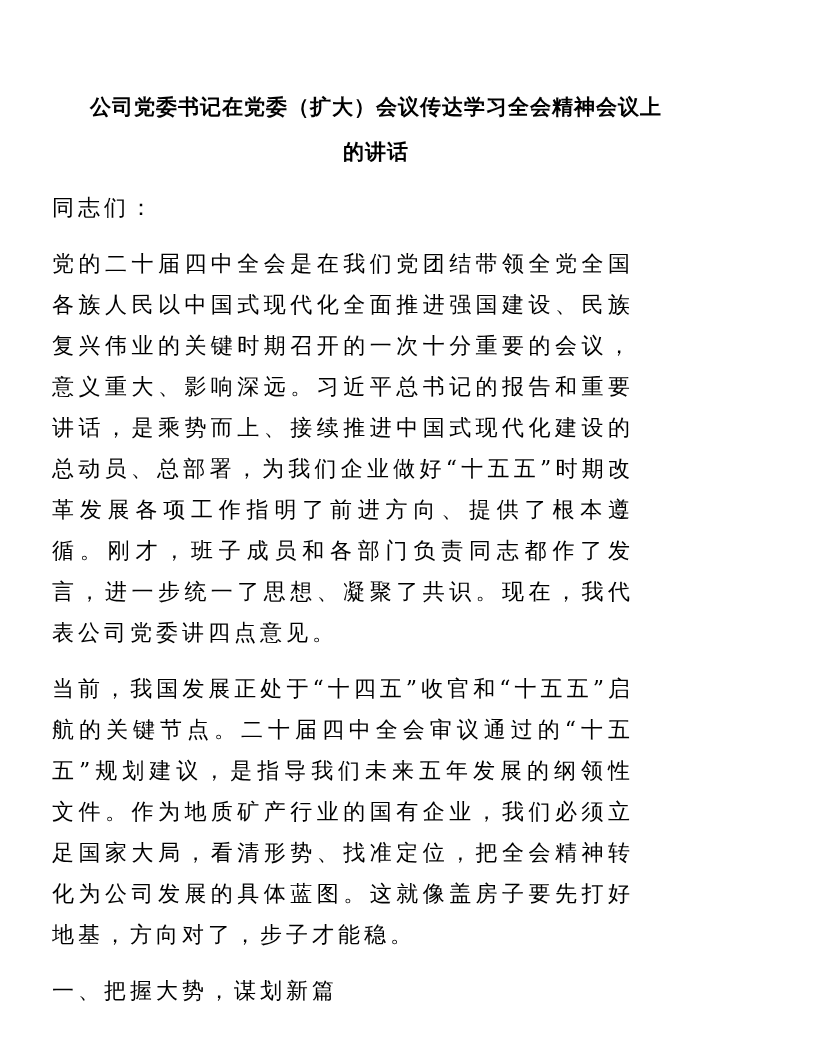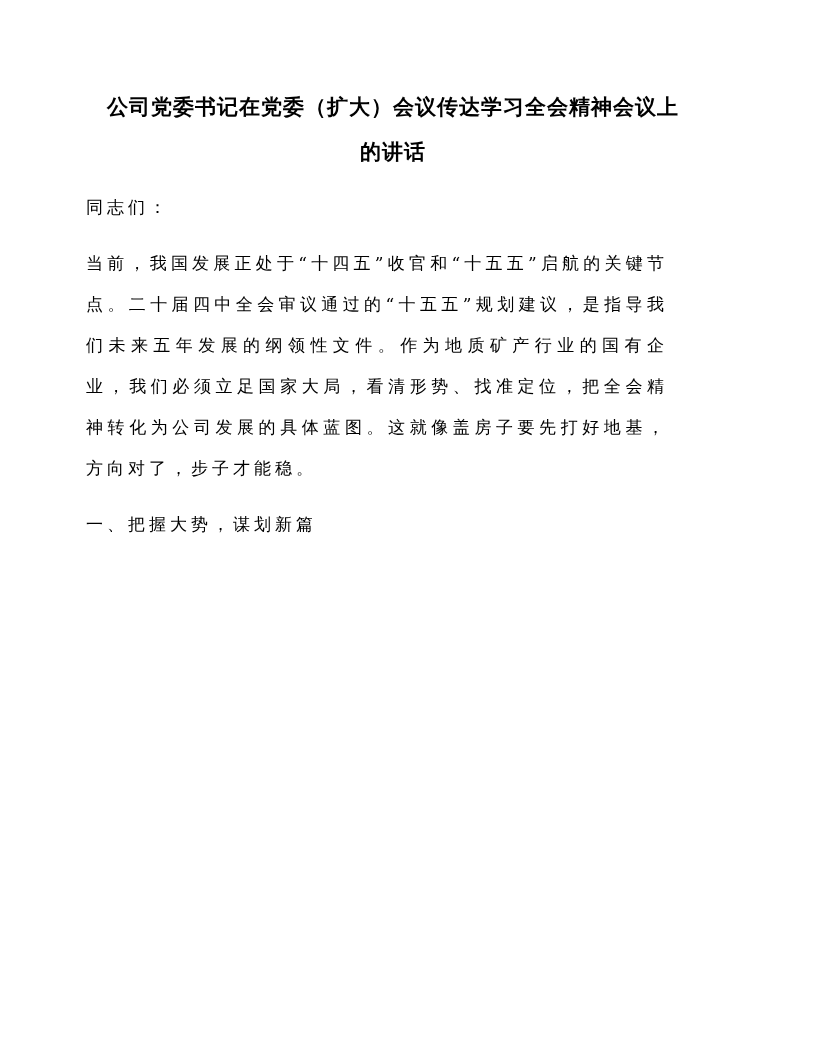--- a/index.html
+++ b/index.html
@@ -11,50 +11,51 @@
     position: relative;
     width: 816px;
     height: 1056px;
     background: #ffffff;
     overflow: hidden;
     font-family: "DejaVu Serif", "Liberation Serif", serif;
     color: #000000;
   }
   .doc-content {
     box-sizing: border-box;
-    padding: 84px 116px 0 86px;
+    padding: 84px 116px 0 52px;
   }
   .doc-title {
     margin: 0 auto 13px auto;
     max-width: 580px;
     font-size: 21px;
     font-weight: bold;
     line-height: 45px;
     letter-spacing: 1px;
     text-align: center;
   }
   .para {
     margin: 0 0 15px 0;
     width: 582px;
-    font-size: 17px;
+    font-size: 22px;
     line-height: 41px;
     letter-spacing: 4px;
     text-align: justify;
     text-justify: inter-character;
     word-break: break-all;
     overflow-wrap: break-word;
   }
   .para.salutation,
   .para.heading {
     text-align: left;
   }
 </style>
 </head>
 <body>
 
 <div class="page">
   <div class="doc-content">
     <h1 class="doc-title">公司党委书记在党委（扩大）会议传达学习全会精神会议上的讲话</h1>
     <p class="para salutation">同志们：</p>
+    <p class="para">党的二十届四中全会是在我们党团结带领全党全国各族人民以中国式现代化全面推进强国建设、民族复兴伟业的关键时期召开的一次十分重要的会议，意义重大、影响深远。习近平总书记的报告和重要讲话，是乘势而上、接续推进中国式现代化建设的总动员、总部署，为我们企业做好“十五五”时期改革发展各项工作指明了前进方向、提供了根本遵循。刚才，班子成员和各部门负责同志都作了发言，进一步统一了思想、凝聚了共识。现在，我代表公司党委讲四点意见。</p>
     <p class="para">当前，我国发展正处于“十四五”收官和“十五五”启航的关键节点。二十届四中全会审议通过的“十五五”规划建议，是指导我们未来五年发展的纲领性文件。作为地质矿产行业的国有企业，我们必须立足国家大局，看清形势、找准定位，把全会精神转化为公司发展的具体蓝图。这就像盖房子要先打好地基，方向对了，步子才能稳。</p>
     <p class="para heading">一、把握大势，谋划新篇</p>
   </div>
 </div>
 
 </body></html>

